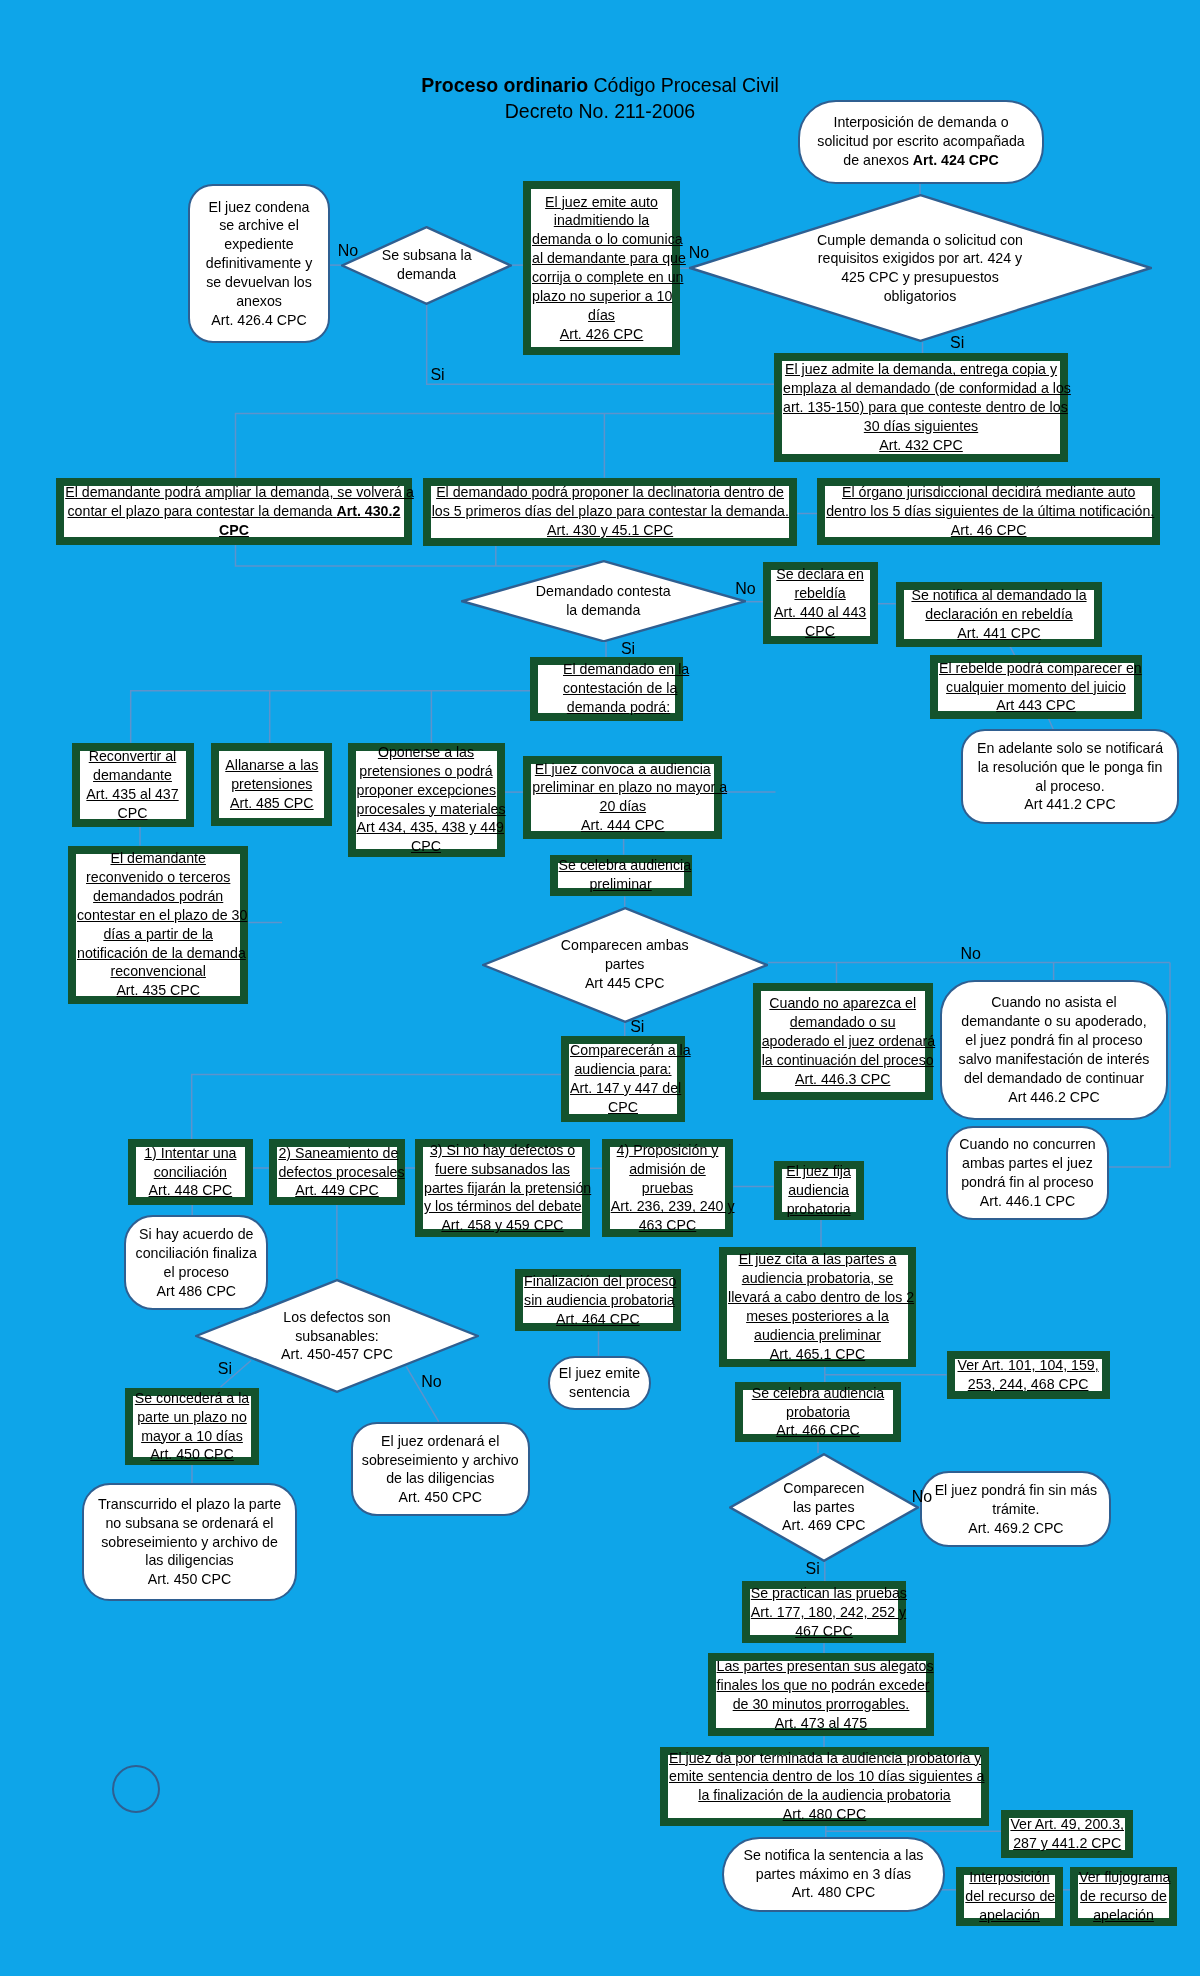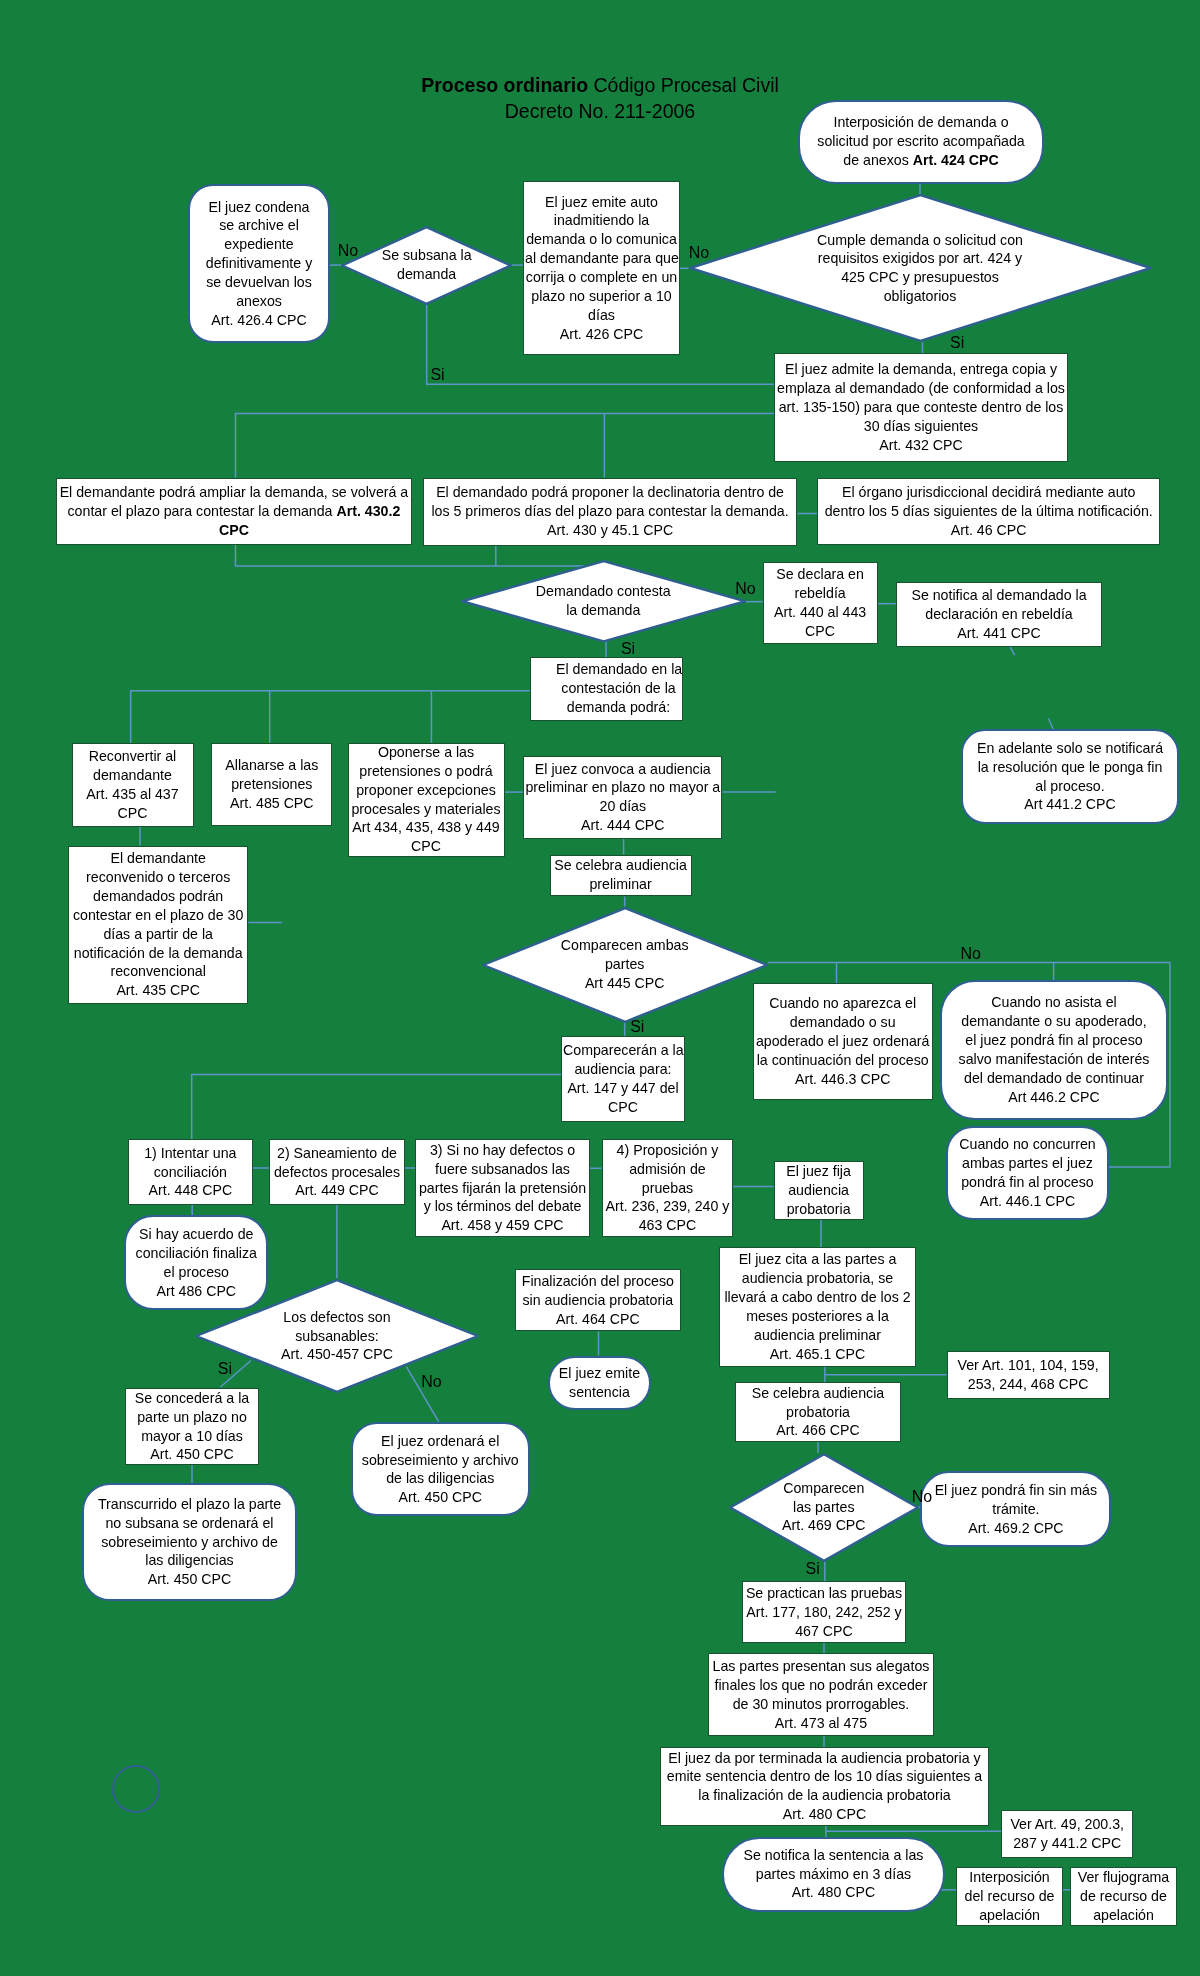--- a/index.html
+++ b/index.html
@@ -1,23 +1,23 @@
 <!DOCTYPE html>
 <html><head>
 <meta charset="utf-8">
 <title>Proceso ordinario Codigo Procesal Civil</title>
 <style>
   html,body{margin:0;padding:0;background:#fff;}
   body{width:1200px;height:1976px;font-family:"Liberation Sans",sans-serif;}
-  #stage{position:relative;width:1200px;height:1976px;overflow:hidden;background:#15803d;}
+  #stage{position:relative;width:1200px;height:1976px;overflow:hidden;background:#0ea5e9;}
   svg#wires{position:absolute;left:0;top:0;width:1200px;height:1976px;pointer-events:none;}
   .node{position:absolute;box-sizing:border-box;background:#fff;color:#000;
         display:flex;align-items:center;justify-content:center;text-align:center;}
   .node .tx{display:block;width:100%;padding:0 1px;box-sizing:border-box;}
-  .rect{border:1px solid #14532d;}
+  .rect{border:8px solid #14532d;text-decoration:underline;}
   .round,.stadium{border:2.4px solid #2F5F91;}
   .dia{position:absolute;}
   .dia .tx{position:absolute;left:0;right:0;text-align:center;}
   .tline{display:block;white-space:nowrap;}
   .b{font-weight:bold;}
   #title{position:absolute;text-align:center;color:#000;}
   .lbl{position:absolute;color:#000;white-space:nowrap;}
 </style>
 </head>
 <body>
@@ -179,20 +179,27 @@
         <span class="tline"><span>CPC</span></span>
       </span>
     </div>
   <div class="node rect" style="left:896px;top:582px;width:206px;height:65px;font-size:14.2px;line-height:18.85px;">
       <span class="tx">
         <span class="tline"><span>Se notifica al demandado la</span></span>
         <span class="tline"><span>declaración en rebeldía</span></span>
         <span class="tline"><span>Art. 441 CPC</span></span>
       </span>
     </div>
+  <div class="node rect" style="left:930px;top:655px;width:212px;height:64px;font-size:14.2px;line-height:18.85px;">
+      <span class="tx">
+        <span class="tline"><span>El rebelde podrá comparecer en</span></span>
+        <span class="tline"><span>cualquier momento del juicio</span></span>
+        <span class="tline"><span>Art 443 CPC</span></span>
+      </span>
+    </div>
   <div class="node round" style="left:961px;top:729px;width:218px;height:95px;border-radius:24px;font-size:14.2px;line-height:18.85px;">
       <span class="tx">
         <span class="tline"><span>En adelante solo se notificará</span></span>
         <span class="tline"><span>la resolución que le ponga fin</span></span>
         <span class="tline"><span>al proceso.</span></span>
         <span class="tline"><span>Art 441.2 CPC</span></span>
       </span>
     </div>
   <div class="node rect" style="left:530px;top:656.5px;width:153px;height:64px;font-size:14.2px;line-height:18.85px;padding-left:24px;">
       <span class="tx">

